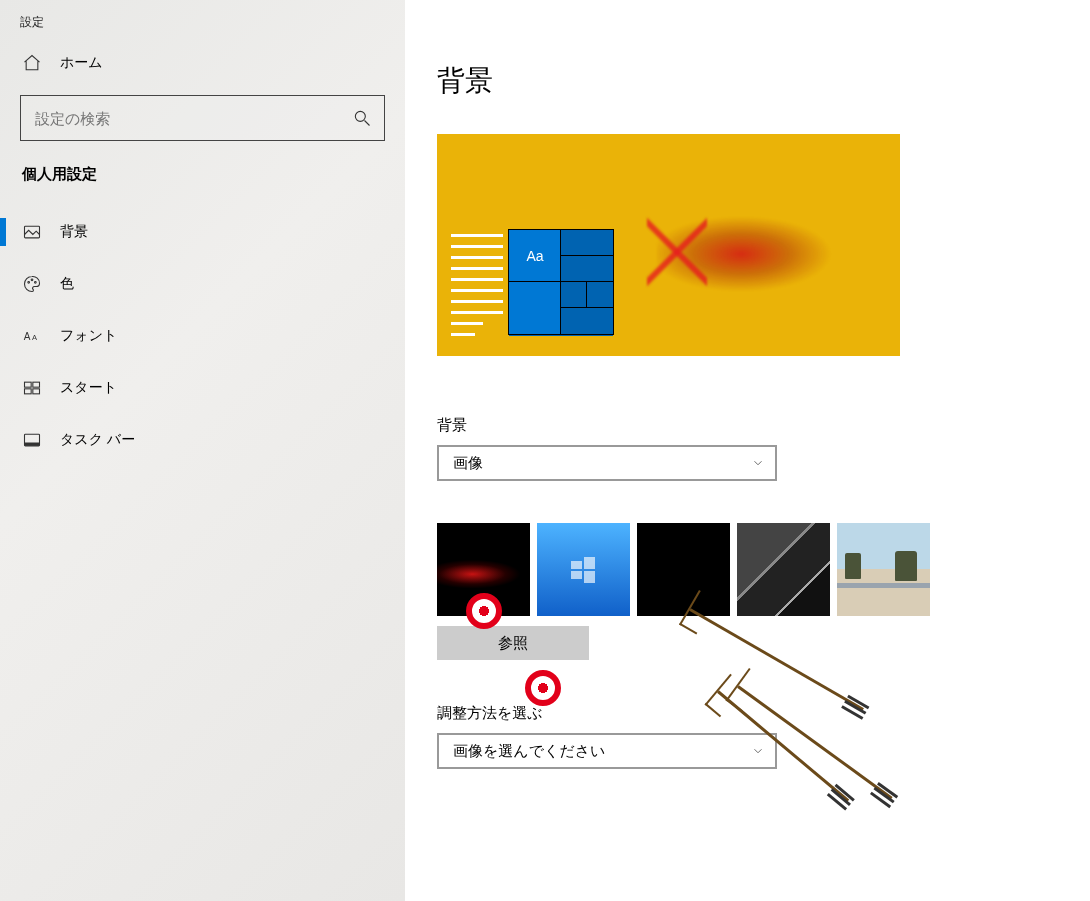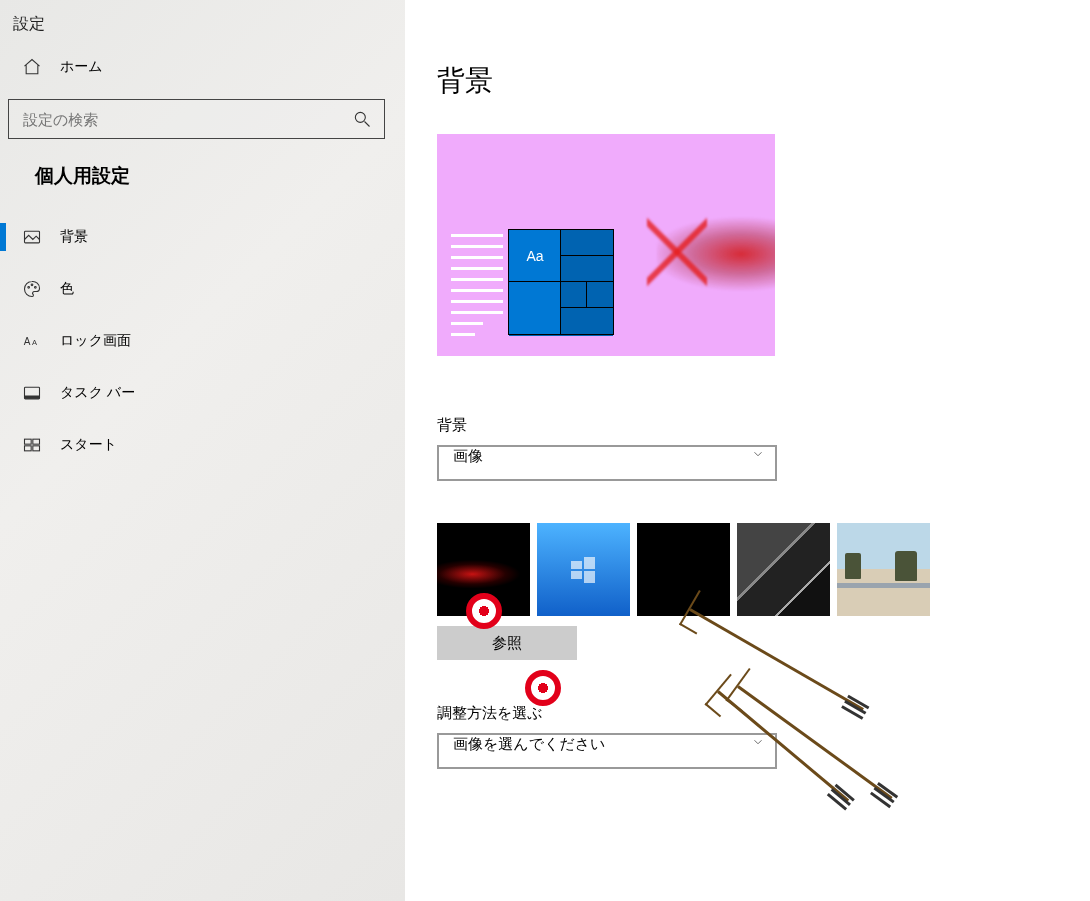--- a/index.html
+++ b/index.html
@@ -7,67 +7,67 @@
 
   
   .sidebar {
     width: 405px;
     height: 100%;
     background: linear-gradient(135deg, #e8e8e6 0%, #f0efed 40%, #e8e7e5 100%);
     position: relative;
     padding: 14px 0 0 0;
   }
   .sidebar-title {
-    font-size: 16px;
-    padding: 0 0 22px 13px;
+    font-size: 12px;
+    padding: 0 0 22px 20px;
     color: #222;
     font-family: Liberation Mono, monospace;
   }
   .home-row {
     display: flex; align-items: center; gap: 18px;
     padding: 0 12px 22px 22px;
     font-size: 14px;
     cursor: pointer;
   }
   .search-box {
-    margin: 0 20px 24px 8px;
-    height: 40px;
+    margin: 0 20px 24px 20px;
+    height: 46px;
     border: 1px solid #444;
     display: flex; align-items: center;
     padding: 0 12px 0 14px;
     background: rgba(255,255,255,0.05);
   }
   .search-box input {
     flex: 1; border: none; background: transparent; outline: none;
     font-size: 15px; color: #555;
   }
   .section-title {
-    font-size: 19px; font-weight: 700;
-    padding: 0 0 22px 35px;
+    font-size: 15px; font-weight: 700;
+    padding: 0 0 22px 22px;
   }
   .nav-item {
     display: flex; align-items: center; gap: 18px;
     padding: 16px 0 16px 22px;
     font-size: 14px;
     cursor: pointer;
     position: relative;
   }
   .nav-item.selected::before {
     content: ""; position: absolute; left: 0; top: 12px; bottom: 12px;
     width: 6px; background: #0078d4;
   }
   .icon { width: 20px; height: 20px; display: inline-flex; align-items: center; justify-content: center; }
   .icon svg { width: 20px; height: 20px; stroke: #333; fill: none; stroke-width: 1.3; }
 
   
   .main { flex: 1; padding: 62px 0 0 32px; }
   .page-title { font-size: 28px; font-weight: 400; margin-bottom: 34px; }
 
   .preview {
-    width: 338px; height: 222px; background: #f0abfc;
+    width: 463px; height: 222px; background: #eab308;
     position: relative; margin-bottom: 60px;
     overflow: hidden;
   }
   .preview-red {
     position: absolute; left: 220px; top: 60px; width: 280px; height: 120px;
     background: radial-gradient(ellipse 120px 50px at 30% 50%, rgba(210,20,20,0.85) 0%, rgba(160,10,10,0.4) 40%, transparent 75%);
     filter: blur(1px);
   }
   .preview-red::after{
     content:""; position:absolute; left:-10px; top:18px; width:60px; height:80px;
@@ -83,21 +83,21 @@
   .tiles { width:104px; display:grid; grid-template-columns:repeat(4,26px); grid-template-rows:repeat(4,26px); background:#0063b1; }
   .tile-big { grid-column:1/3; grid-row:1/3; background:#0078d4; display:flex; align-items:center; justify-content:center; color:#fff; font-size:14px; outline:1px solid #000;}
   .tile-b { outline:1px solid #000; background:#0063b1;}
   .tile-c { outline:1px solid #000; background:#0078d4;}
   .tile-s { outline:1px solid #000; background:#0063b1;}
 
   .field-label { font-size: 15px; margin-bottom: 10px; }
   .dropdown {
     width: 340px; height: 36px;
     border: 2px solid #999;
-    display: flex; align-items: flex-start; justify-content: space-between;
+    display: flex; align-items: center; justify-content: space-between;
     padding: 0 10px 0 14px;
     font-size: 15px;
     margin-bottom: 42px;
     cursor: pointer;
   }
   .chev { width:14px; height:14px; }
   .chev svg { width:14px; height:14px; stroke:#555; stroke-width:1.5; fill:none; }
 
   .thumbs { display: flex; gap: 7px; margin: 10px 0 10px 0; }
   .thumb {
@@ -114,21 +114,21 @@
       linear-gradient(#fff,#fff) 0 14px/11px 8px no-repeat,
       linear-gradient(#fff,#fff) 13px 14px/11px 12px no-repeat;
     opacity:.65;}
   .t3 { background:#000; }
   .t4 { background: linear-gradient(135deg,#444 0 40%, #888 40% 42%, #222 42% 70%, #aaa 70% 72%, #111 72%); }
   .t5 { background: linear-gradient(#bcd8e8 0 50%, #d9cdb6 50% 65%, #9aa4ae 65% 70%, #d9cdb6 70%); position:relative;}
   .t5::before{content:"";position:absolute;left:58px;top:28px;width:22px;height:30px;background:#4a5338;border-radius:3px 3px 1px 1px;}
   .t5::after{content:"";position:absolute;left:8px;top:30px;width:16px;height:26px;background:#4a5338;border-radius:2px 2px 1px 1px;}
 
   .browse-btn {
-    width: 140px; height: 34px; background: #ccc; border: none;
+    width: 152px; height: 34px; background: #ccc; border: none;
     font-size: 15px; cursor: pointer; margin-bottom: 44px; display:block;
   }
 
   
   .overlay { position: fixed; left:0; top:0; width:1090px; height:901px; pointer-events:none; }
   .target-c {
     position:absolute; width:36px; height:36px; border:6px solid #e2001a; border-radius:50%;
     background: radial-gradient(circle, #e2001a 0 5px, #fff 5px 100%);
   }
   .arrow { position:absolute; height:3px; background:#6b4a1a; transform-origin: right center; }
@@ -190,43 +190,43 @@
 
 
 
   <div class="nav-item">
     <span class="icon">
       <svg viewBox="0 0 24 24" stroke-width="1.2">
           <text x="2" y="17" font-size="12" fill="#333" stroke="none">A</text>
           <text x="12" y="17" font-size="9" fill="#333" stroke="none">A</text>
         </svg>
     </span>
-    <span>ロック画面</span>
-  </div>
-
-  <div class="nav-item">
-    <span class="icon">
-      <svg viewBox="0 0 24 24">
-          <rect x="3" y="5" width="18" height="14" rx="1"></rect>
-          <rect x="3" y="15" width="18" height="4" fill="#333" stroke="none"></rect>
-        </svg>
-    </span>
-    <span>タスク バー</span>
+    <span>フォント</span>
   </div>
 
   <div class="nav-item">
     <span class="icon">
       <svg viewBox="0 0 24 24">
           <rect x="3" y="5" width="8" height="6"></rect>
           <rect x="13" y="5" width="8" height="6"></rect>
           <rect x="3" y="13" width="8" height="6"></rect>
           <rect x="13" y="13" width="8" height="6"></rect>
         </svg>
     </span>
     <span>スタート</span>
+  </div>
+
+  <div class="nav-item">
+    <span class="icon">
+      <svg viewBox="0 0 24 24">
+          <rect x="3" y="5" width="18" height="14" rx="1"></rect>
+          <rect x="3" y="15" width="18" height="4" fill="#333" stroke="none"></rect>
+        </svg>
+    </span>
+    <span>タスク バー</span>
   </div>
 </div>
 
 <div class="main">
   <h1 class="page-title">背景</h1>
 
   <div class="preview">
     <div class="preview-red"></div>
     <div class="mini-win">
       <div class="mini-list">

